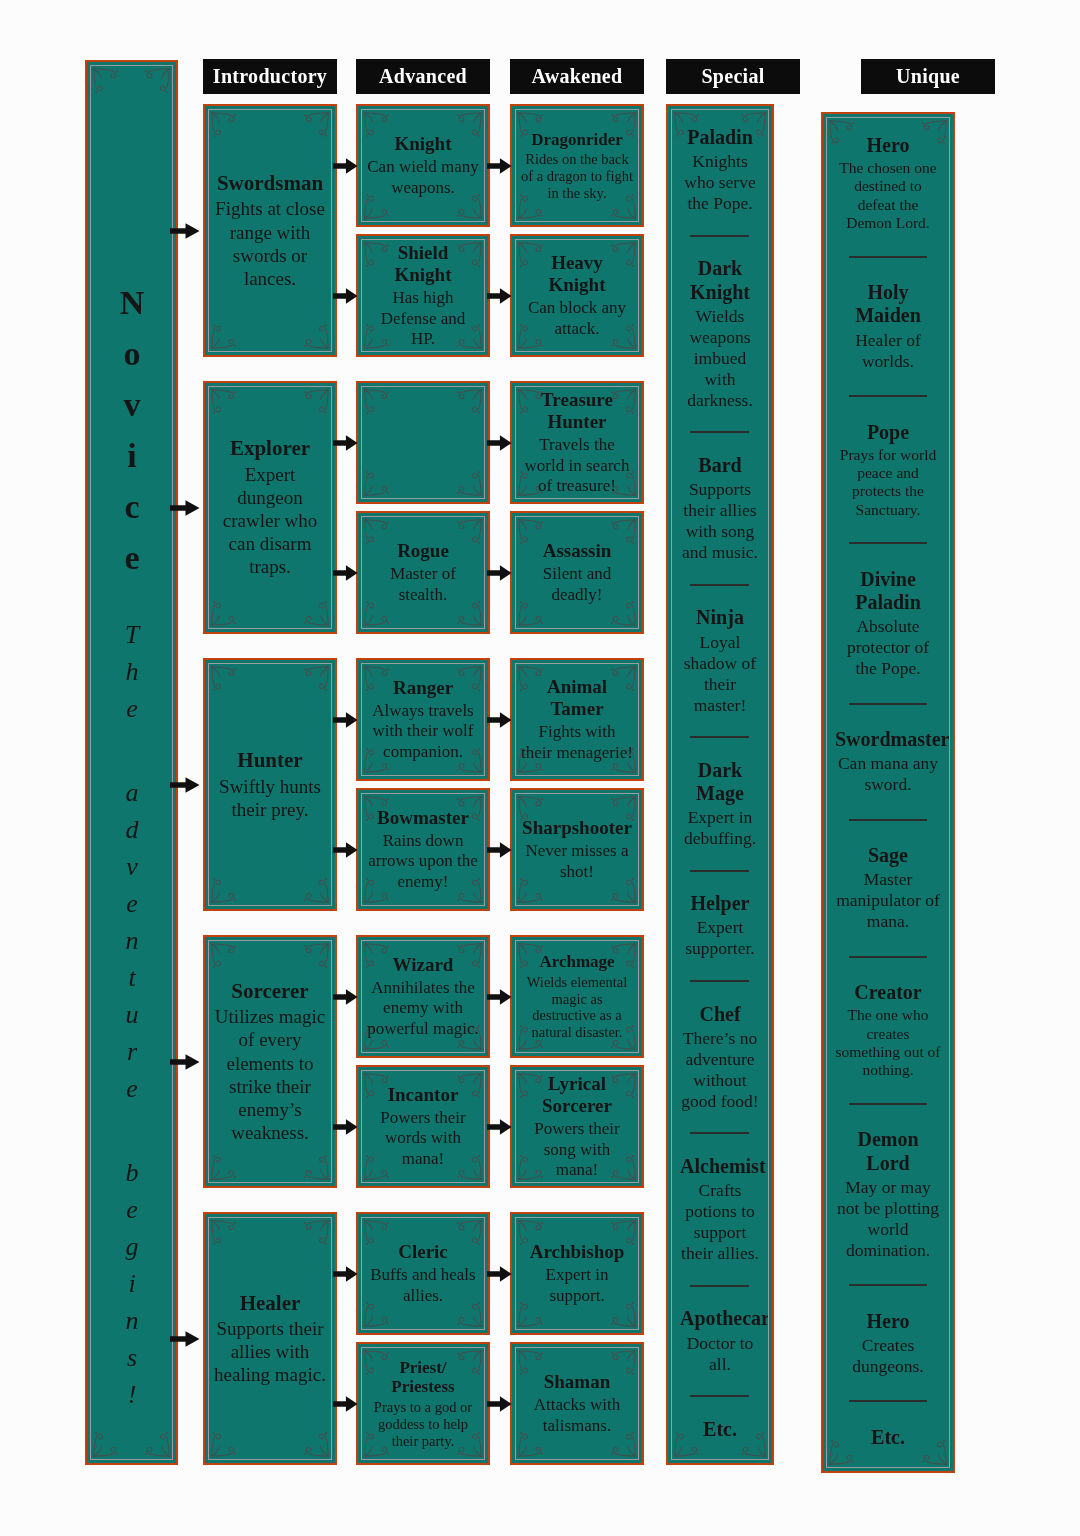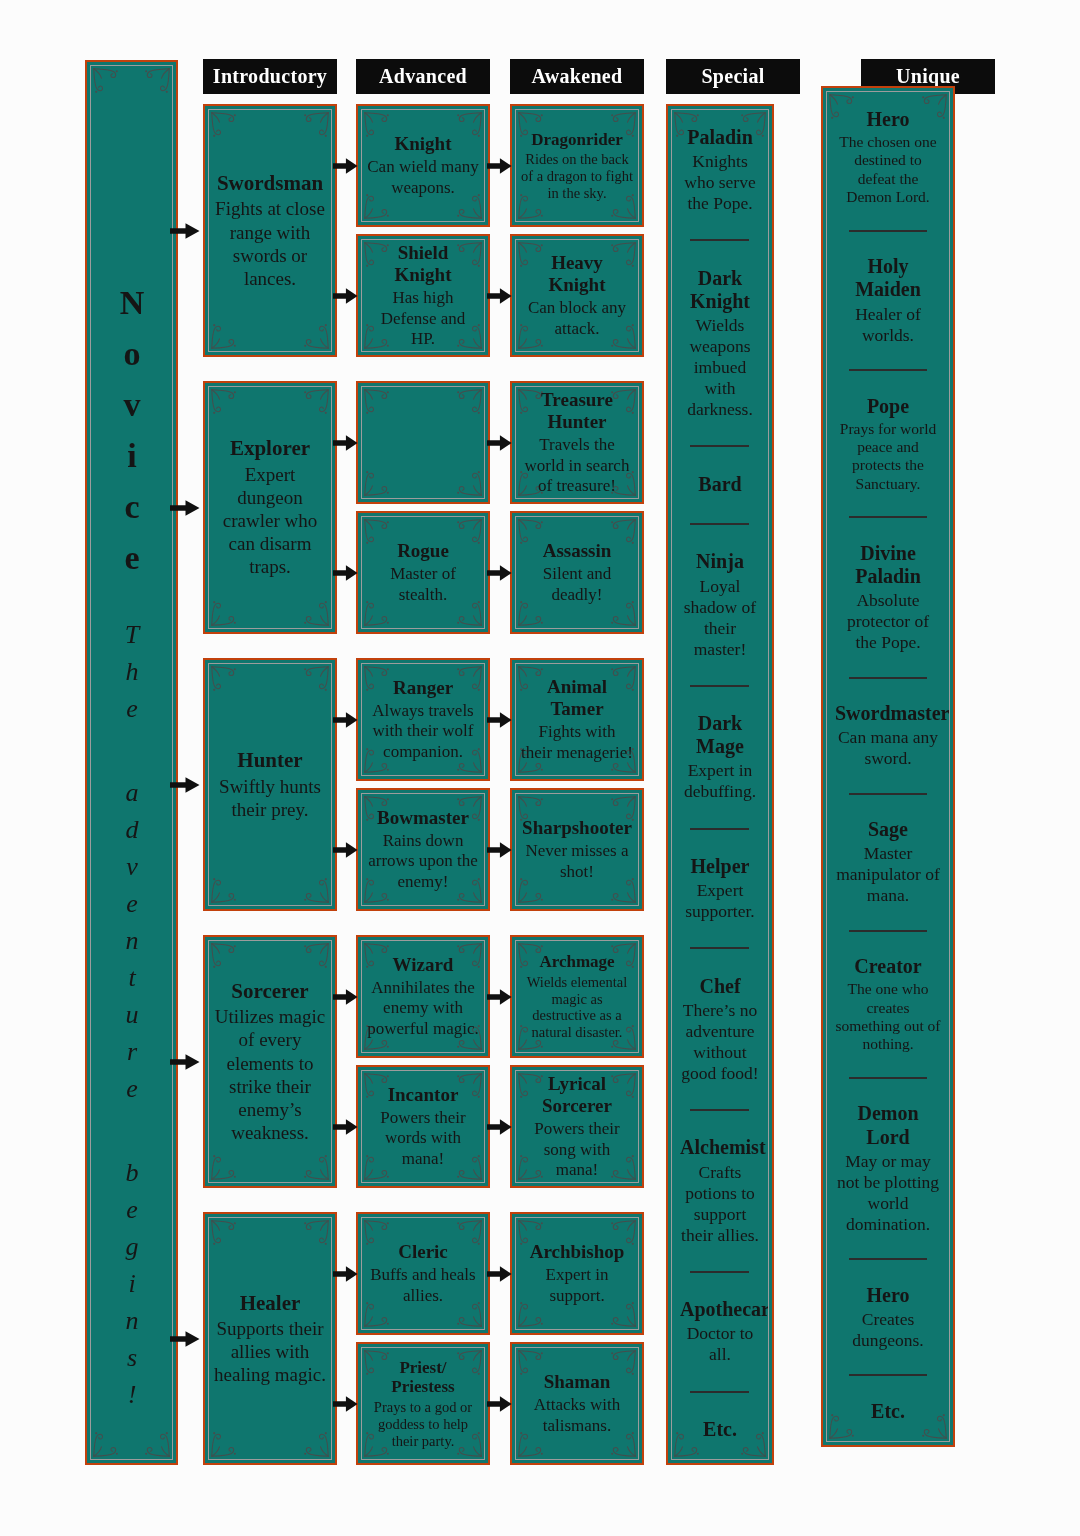--- a/index.html
+++ b/index.html
@@ -554,20 +554,21 @@
           <div class="d">Knights who serve the Pope.</div>
         </div>
         <div class="divider"></div>
         <div class="entry">
           <div class="t">Dark Knight</div>
           <div class="d">Wields weapons imbued with darkness.</div>
         </div>
         <div class="divider"></div>
         <div class="entry">
           <div class="t">Bard</div>
+          <div class="d">Supports their allies with song and music.</div>
         </div>
         <div class="divider"></div>
         <div class="entry">
           <div class="t">Ninja</div>
           <div class="d">Loyal shadow of their master!</div>
         </div>
         <div class="divider"></div>
         <div class="entry">
           <div class="t">Dark Mage</div>
           <div class="d">Expert in debuffing.</div>
@@ -592,21 +593,21 @@
           <div class="t">Apothecary</div>
           <div class="d">Doctor to all.</div>
         </div>
         <div class="divider"></div>
         <div class="entry">
           <div class="t">Etc.</div>
         </div>
       </div>
     </div>
     <div class="hdr" style="left: 821px; top: 59px; width: 134px; height: 35px; margin-left: 40px;">Unique</div>
-    <div class="obox" style="left: 821px; top: 86px; width: 134px; height: 1361px;">
+    <div class="obox" style="left: 821px; top: 112px; width: 134px; height: 1361px;">
       <svg class="cr tl">
         <use href="#flourish"></use>
       </svg>
       <svg class="cr tr">
         <use href="#flourish"></use>
       </svg>
       <svg class="cr bl">
         <use href="#flourish"></use>
       </svg>
       <svg class="cr br">

